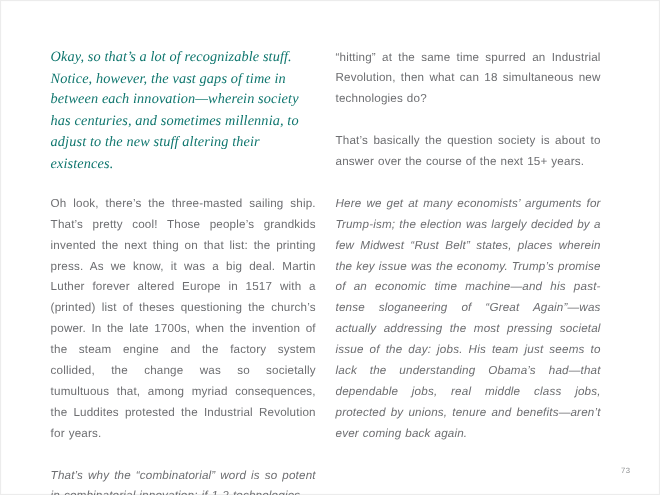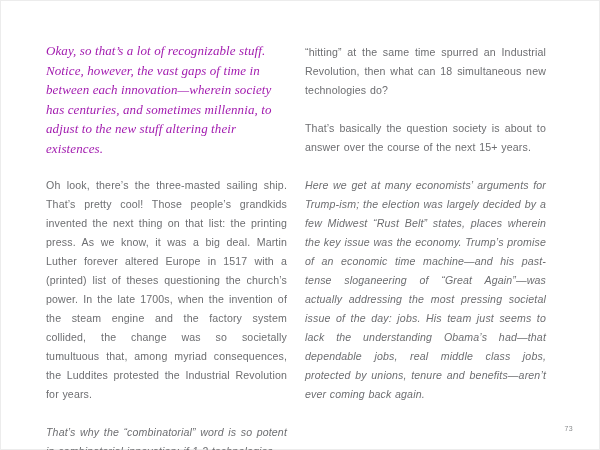--- a/index.html
+++ b/index.html
@@ -32,21 +32,21 @@
   .col {
     flex: 1 1 0;
     min-width: 0;
   }
 
   .intro {
     font-family: "Liberation Serif", "DejaVu Serif", serif;
     font-style: italic;
     font-size: 13px;
     line-height: 19.5px;
-    color: #a21caf;
+    color: #0f766e;
     text-align: left;
     letter-spacing: 0.1px;
     margin-bottom: 18px;
   }
 
   .body-para {
     font-size: 10.6px;
     line-height: 19px;
     color: #6d6e71;
     text-align: justify;

